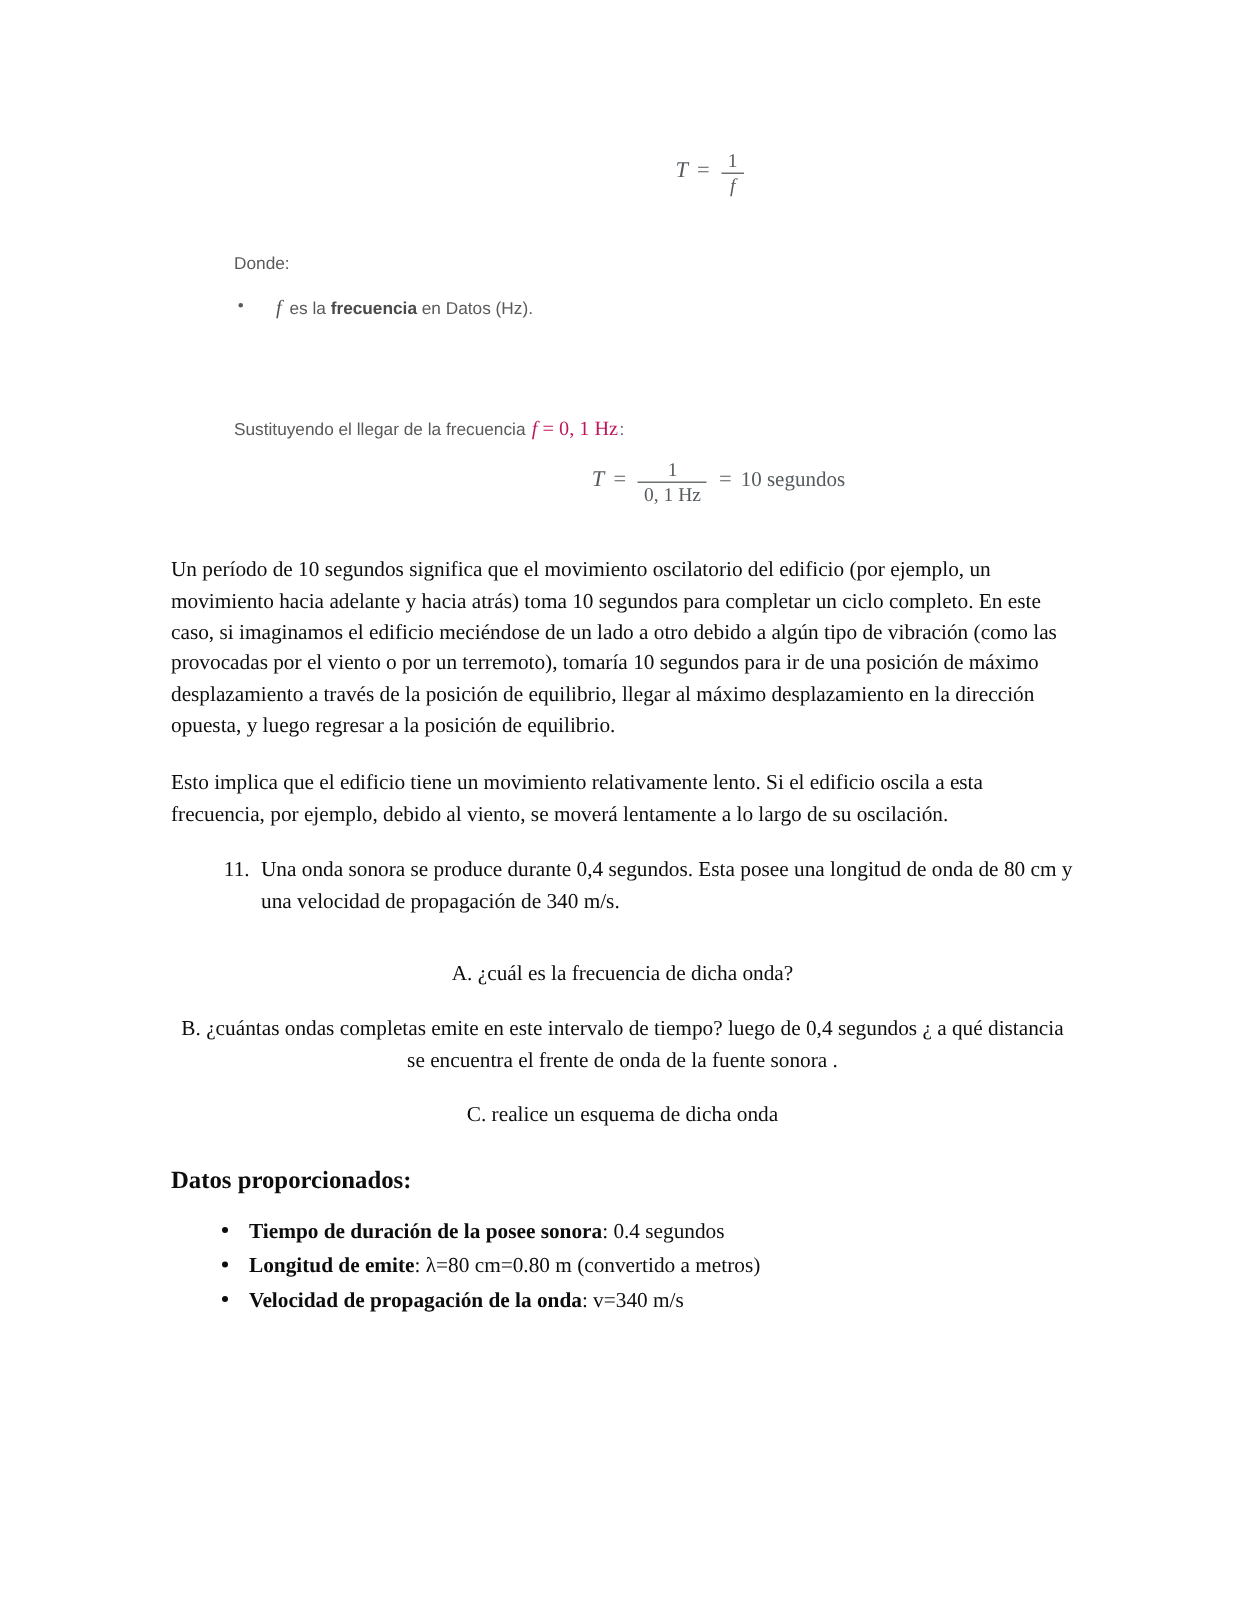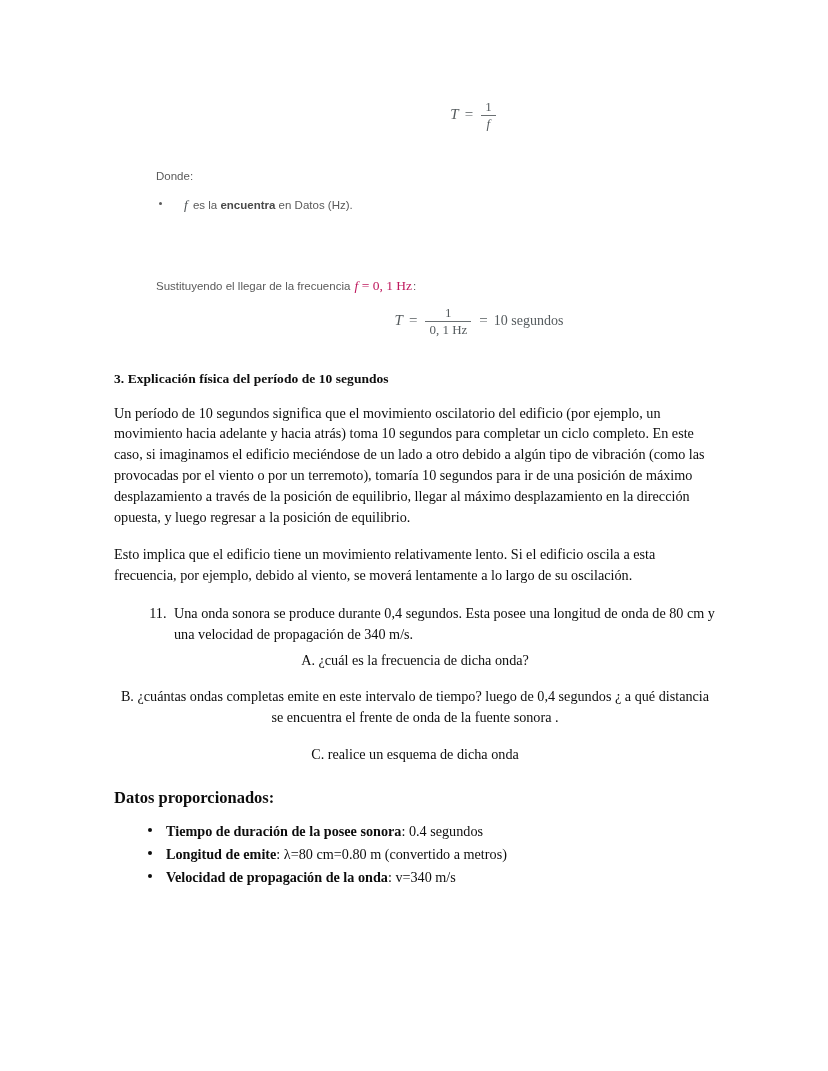--- a/index.html
+++ b/index.html
@@ -169,21 +169,21 @@
   }
 
   p.para {
     margin: 0 0 17px 0;
     font-size: 14.2px;
     line-height: 1.465;
     text-align: left;
   }
 
   ol.num-list {
-    margin: 0 0 5px 0;
+    margin: 0 0 27px 0;
     padding-left: 56px;
     font-size: 14.2px;
     line-height: 1.465;
   }
   ol.num-list li {
     margin: 0;
     padding-left: 4px;
   }
 
   p.qline {
@@ -239,21 +239,21 @@
           <span class="bar"></span>
           <span class="den mvar">f</span>
         </span>
       </span>
     </div>
 
     <div class="donde">Donde:</div>
 
     <ul class="chat-list">
       <li>
-        <span class="dot"></span><span class="im">f</span><span> es la </span><b>encuentra</b><span> en Datos (Hz).</span>
+        <span class="dot"></span><span class="im">f</span><span> es la </span><b>frecuencia</b><span> en Datos (Hz).</span>
       </li>
     </ul>
 
     <div class="sustituyendo"><span>Sustituyendo el llegar de la frecuencia </span><span class="inline-math"><span class="mvar">f</span> <span>=</span> <span>0, 1</span> <span class="munit">Hz</span></span><span>:</span></div>
 
     <div class="formula-block formula-2">
       <span class="mathrow">
         <span class="mvar">T</span>
         <span class="meq">=</span>
         <span class="frac">
@@ -263,21 +263,20 @@
         </span>
         <span class="meq">=</span>
         <span class="mtext">10 segundos</span>
       </span>
     </div>
 
   </div>
 
   <div class="body-zone">
 
-    <h3 class="sec-heading">3. Explicación física del período de 10 segundos</h3>
 
     <p class="para">Un período de 10 segundos significa que el movimiento oscilatorio del edificio (por ejemplo, un movimiento hacia adelante y hacia atrás) toma 10 segundos para completar un ciclo completo. En este caso, si imaginamos el edificio meciéndose de un lado a otro debido a algún tipo de vibración (como las provocadas por el viento o por un terremoto), tomaría 10 segundos para ir de una posición de máximo desplazamiento a través de la posición de equilibrio, llegar al máximo desplazamiento en la dirección opuesta, y luego regresar a la posición de equilibrio.</p>
 
     <p class="para">Esto implica que el edificio tiene un movimiento relativamente lento. Si el edificio oscila a esta frecuencia, por ejemplo, debido al viento, se moverá lentamente a lo largo de su oscilación.</p>
 
     <ol class="num-list" start="11">
       <li>Una onda sonora se produce durante 0,4 segundos. Esta posee una longitud de onda de 80 cm y una velocidad de propagación de 340 m/s.</li>
     </ol>
 
     <p class="qline">A. ¿cuál es la frecuencia de dicha onda?</p>

